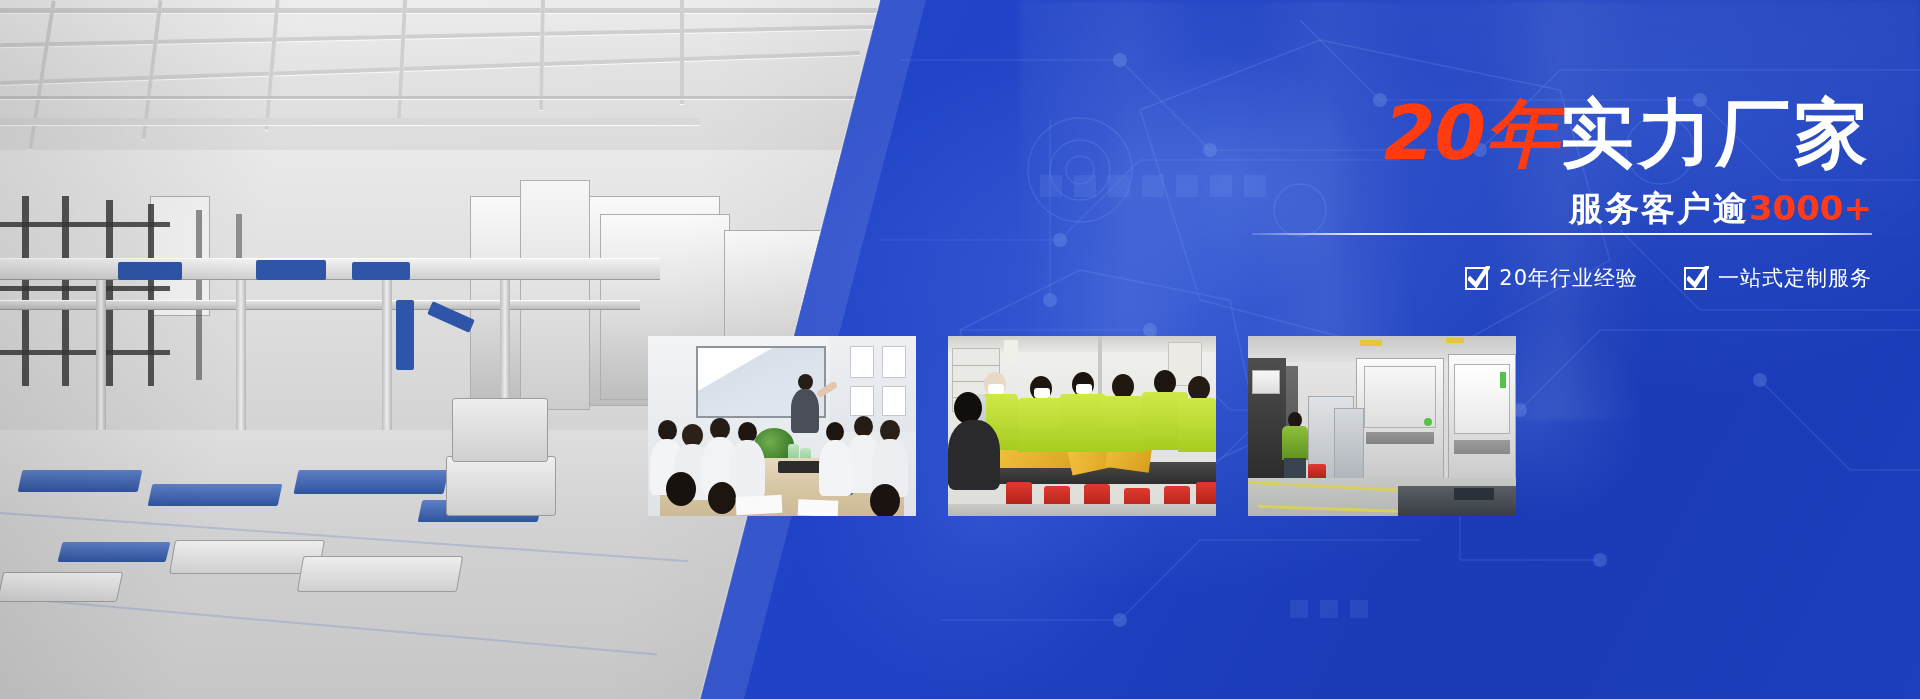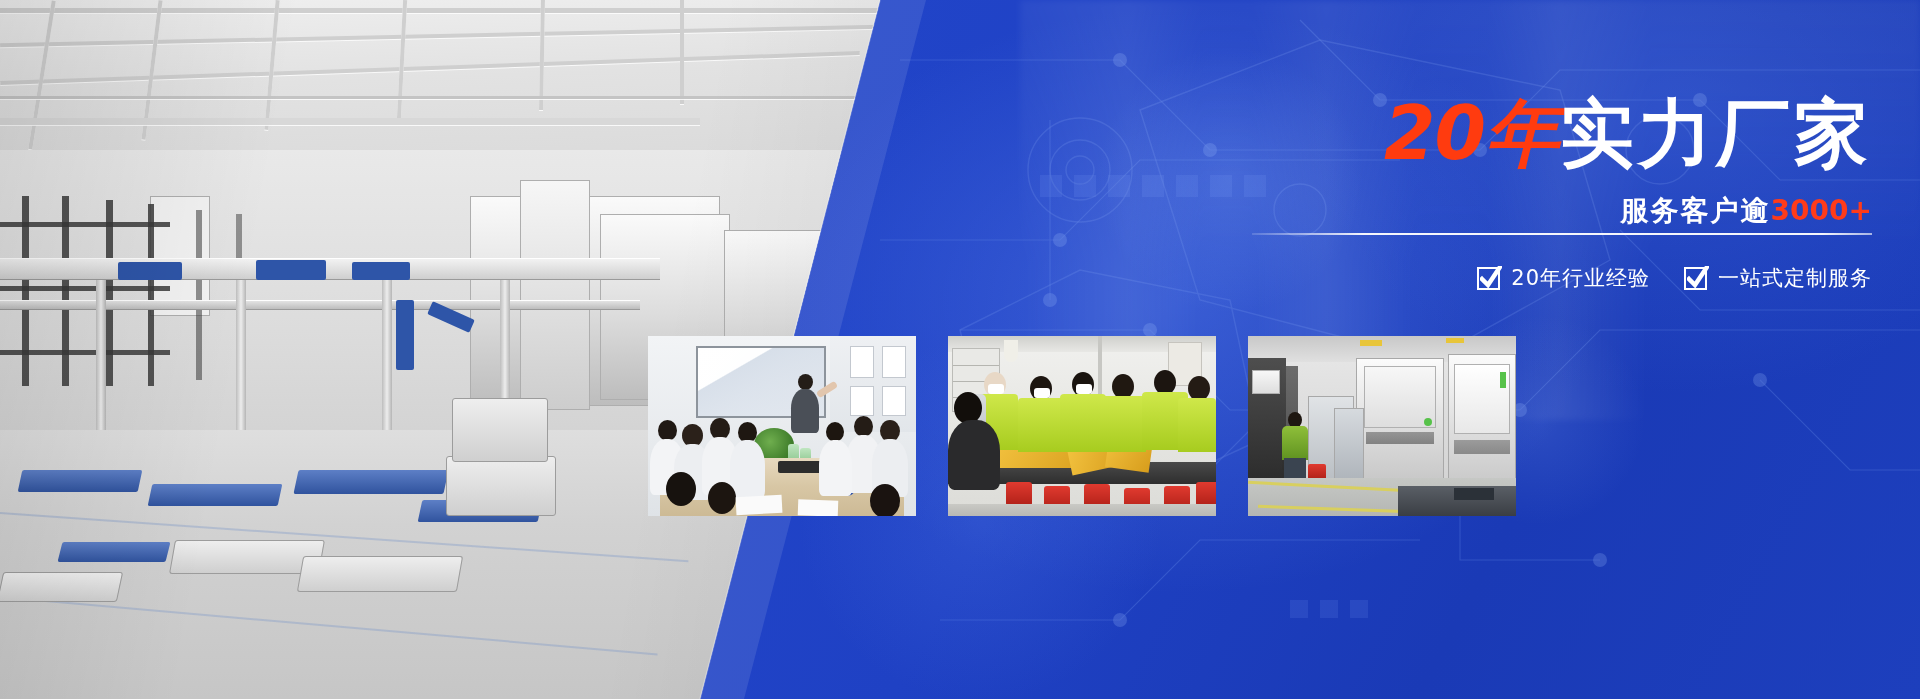--- a/index.html
+++ b/index.html
@@ -112,37 +112,37 @@
     position:absolute; right:0; top:96px;
     white-space:nowrap; text-align:right;
     font-size:74px; font-weight:bold; line-height:1;
     letter-spacing:1px;
     font-family:"DejaVu Sans","Liberation Sans",sans-serif;
   }
   .hl-red { color:#FF3B0F; font-style:italic; letter-spacing:-1px; margin-right:2px; }
   .hl-white { color:#ffffff; letter-spacing:4px; }
 
   .subhead {
-    position:absolute; right:0; top:197px;
+    position:absolute; right:0; top:191px;
     white-space:nowrap; text-align:right;
-    font-size:28px; font-weight:bold; line-height:1;
+    font-size:34px; font-weight:bold; line-height:1;
     letter-spacing:2px;
     font-family:"DejaVu Sans","Liberation Sans",sans-serif;
   }
   .sh-white { color:#ffffff; }
   .sh-red   { color:#FF3B1A; letter-spacing:0px; }
 
   .divider {
     position:absolute; right:0; top:233px; width:620px; height:2px;
     background:linear-gradient(90deg, rgba(255,255,255,.15), rgba(255,255,255,.95) 18%, rgba(255,255,255,.95) 92%, rgba(255,255,255,.6));
   }
 
   .badges {
     position:absolute; right:0; top:264px;
-    display:flex; align-items:center; justify-content:flex-end; gap:34px;
+    display:flex; align-items:center; justify-content:flex-end; gap:46px;
     white-space:nowrap;
   }
   .badge { display:flex; align-items:center; gap:11px; }
   .badge-check {
     width:23px; height:23px; flex:0 0 23px;
     border:2px solid #ffffff; position:relative; background:transparent;
   }
   .badge-check svg { position:absolute; left:1px; top:-3px; }
   .badge-label {
     color:#ffffff; font-size:21px; letter-spacing:1px;

